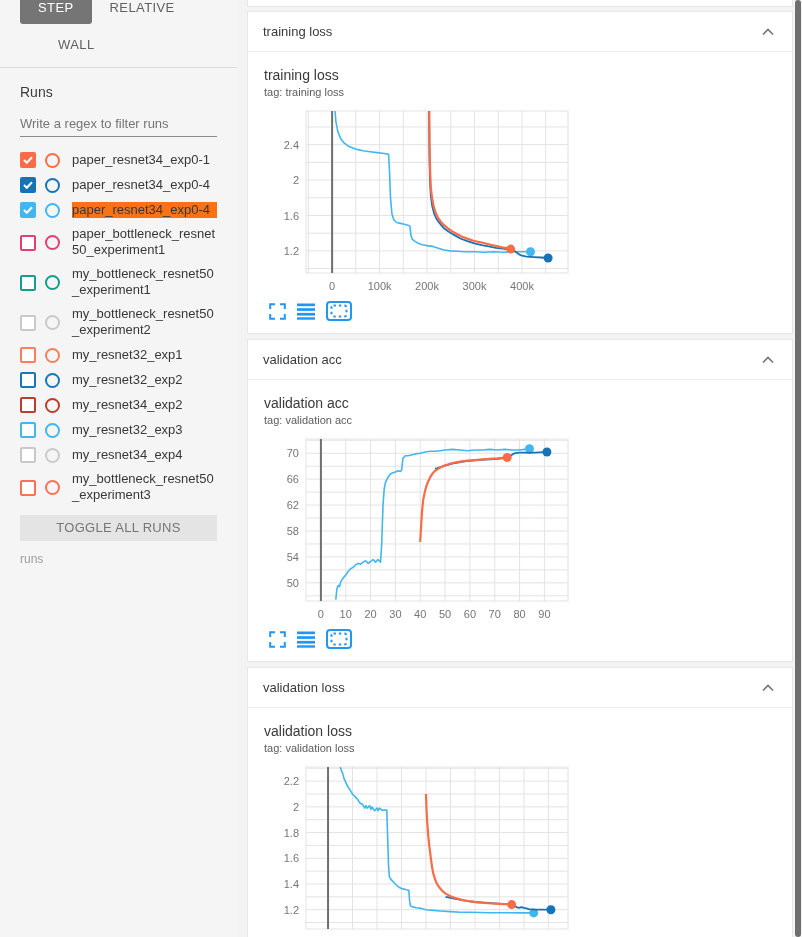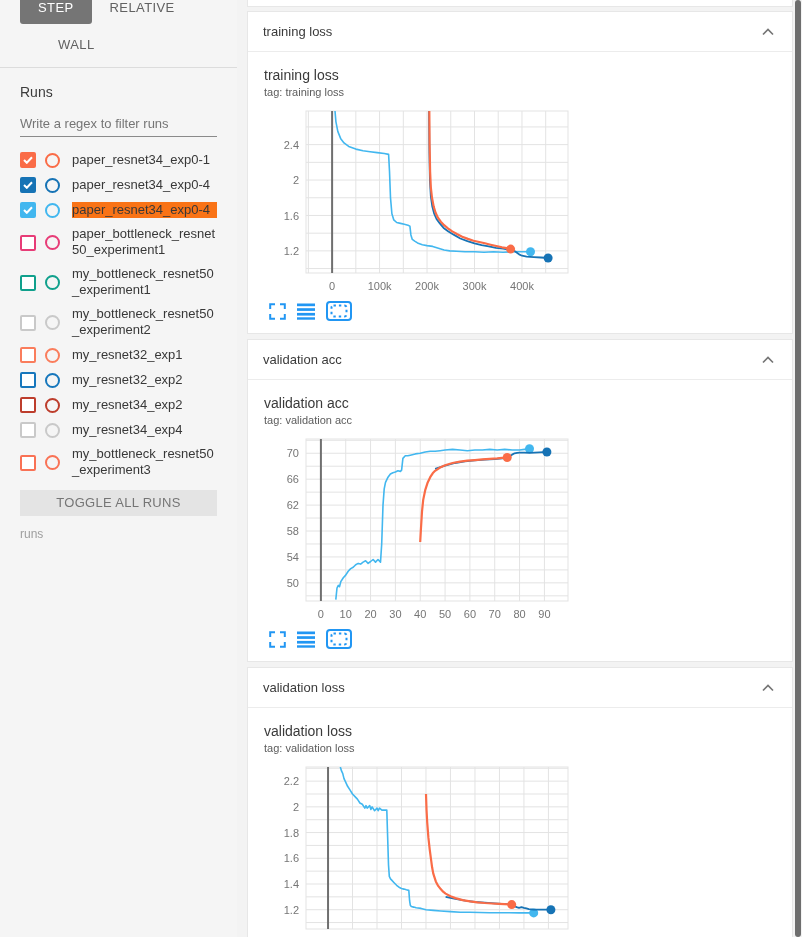--- a/index.html
+++ b/index.html
@@ -122,20 +122,25 @@
     <span class="ring" style="border-color: rgb(23, 119, 188);"></span>
     <span class="run-label">my_resnet32_exp2</span>
   </li>
 
   <li class="run-row">
     <span class="cb" style="border-color: rgb(189, 61, 44);"></span>
     <span class="ring" style="border-color: rgb(189, 61, 44);"></span>
     <span class="run-label">my_resnet34_exp2</span>
   </li>
 
+  <li class="run-row">
+    <span class="cb" style="border-color: rgb(66, 183, 239);"></span>
+    <span class="ring" style="border-color: rgb(66, 183, 239);"></span>
+    <span class="run-label">my_resnet32_exp3</span>
+  </li>
 
 
 
   <li class="run-row">
     <span class="cb" style="border-color: rgb(201, 201, 201);"></span>
     <span class="ring" style="border-color: rgb(201, 201, 201);"></span>
     <span class="run-label">my_resnet34_exp4</span>
   </li>
 
   <li class="run-row">

